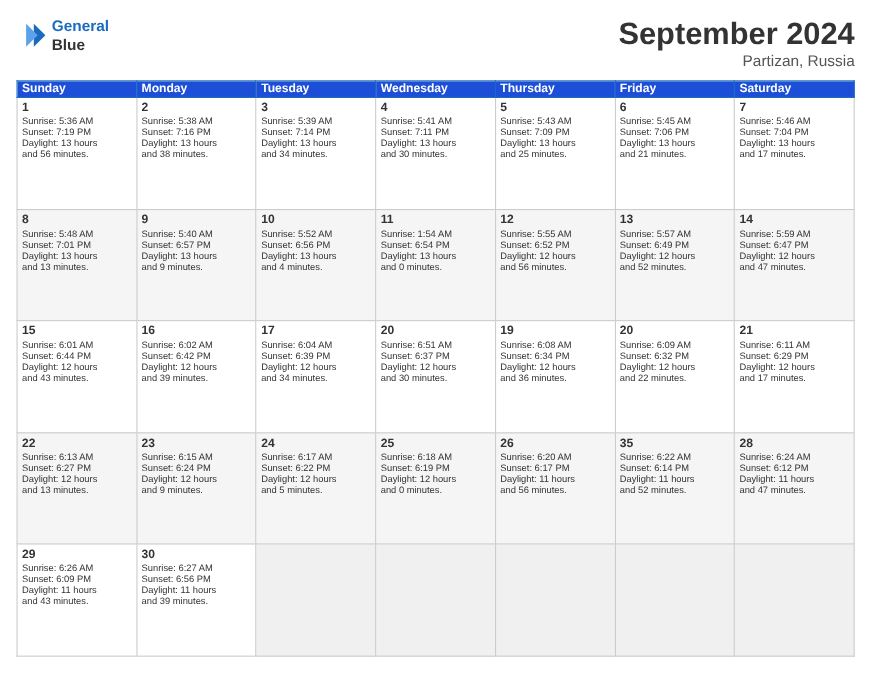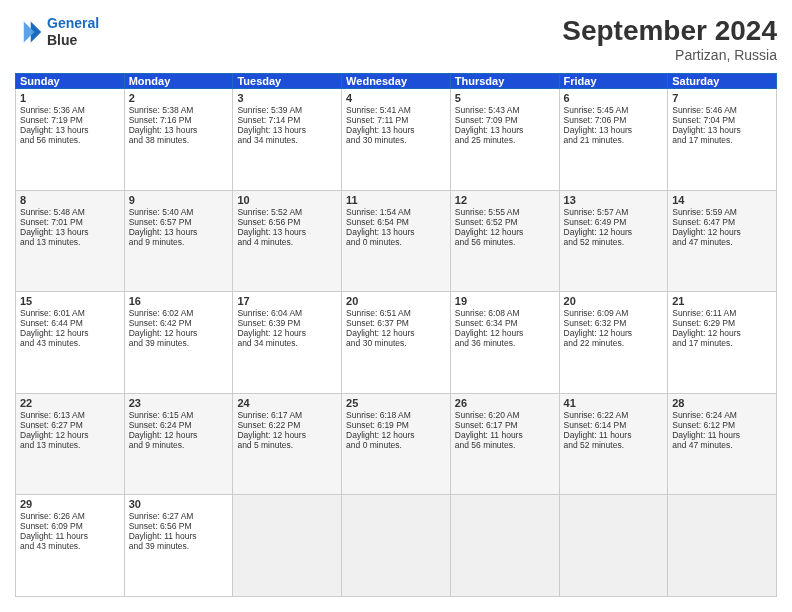--- a/index.html
+++ b/index.html
@@ -313,21 +313,21 @@
             <div>and 0 minutes.</div>
           </td>
           <td>
             <span class="day-num">26</span>
             <div>Sunrise: 6:20 AM</div>
             <div>Sunset: 6:17 PM</div>
             <div>Daylight: 11 hours</div>
             <div>and 56 minutes.</div>
           </td>
           <td>
-            <span class="day-num">41</span>
+            <span class="day-num">35</span>
             <div>Sunrise: 6:22 AM</div>
             <div>Sunset: 6:14 PM</div>
             <div>Daylight: 11 hours</div>
             <div>and 52 minutes.</div>
           </td>
           <td>
             <span class="day-num">28</span>
             <div>Sunrise: 6:24 AM</div>
             <div>Sunset: 6:12 PM</div>
             <div>Daylight: 11 hours</div>

